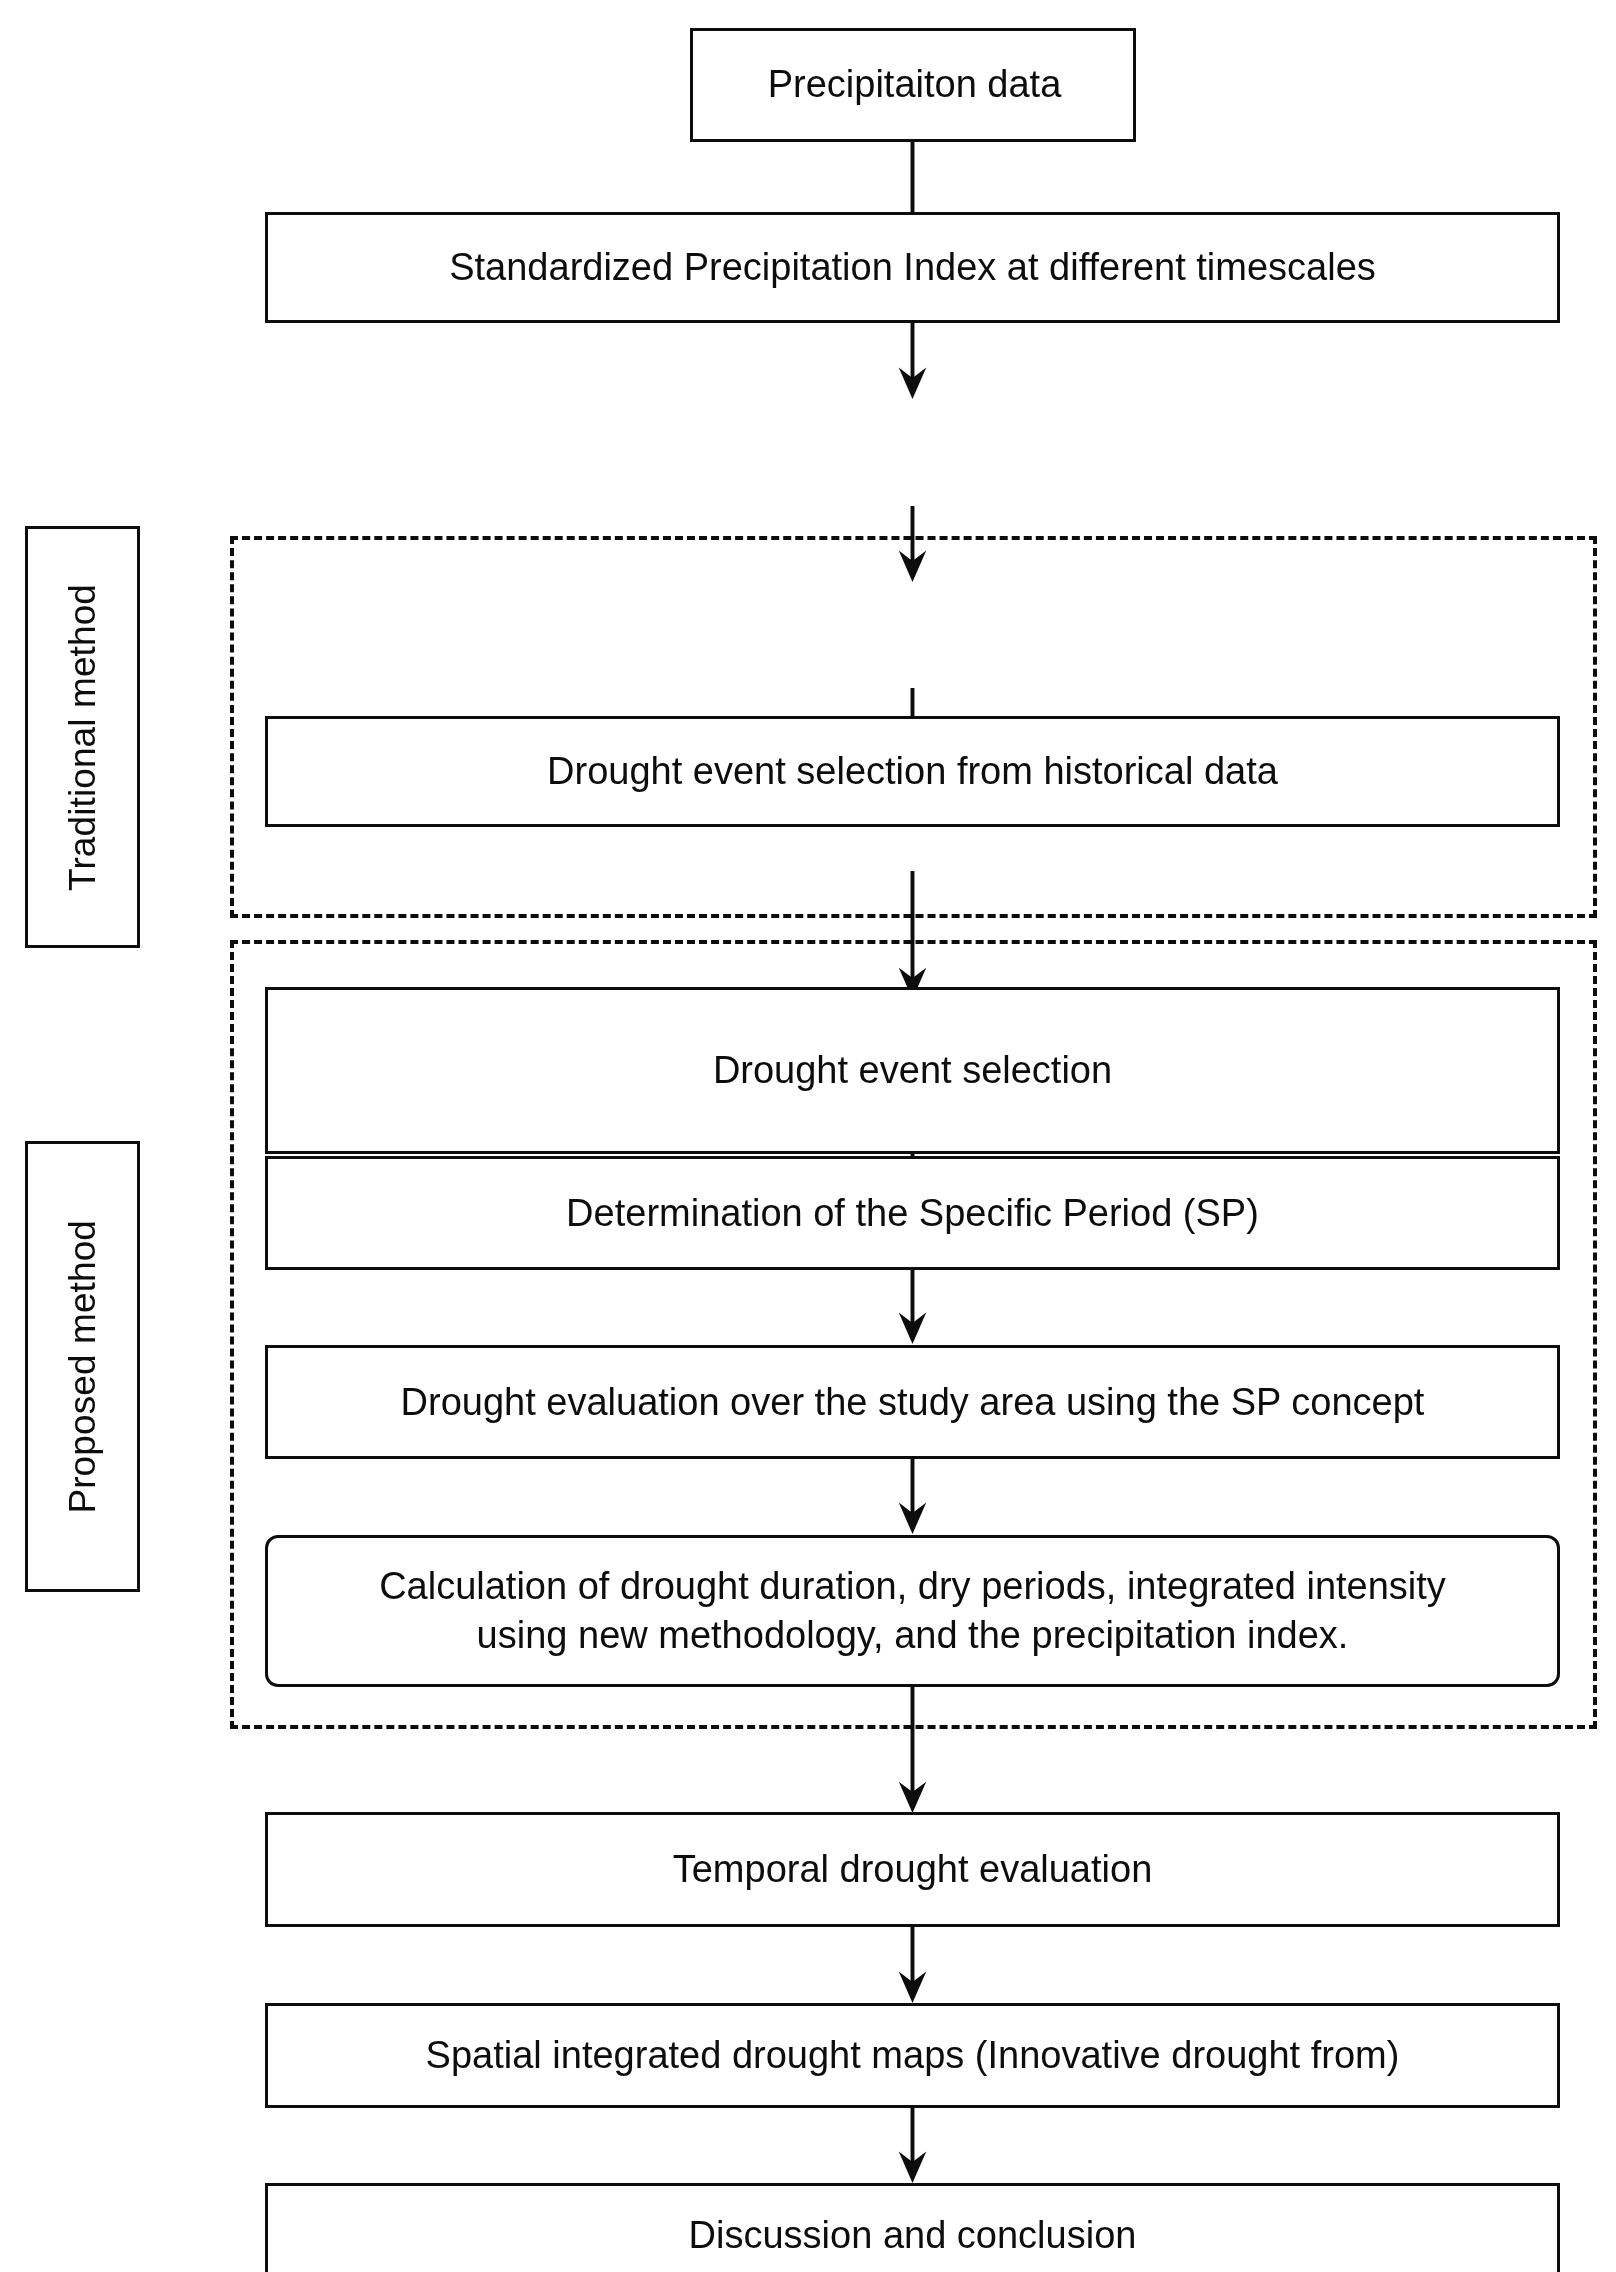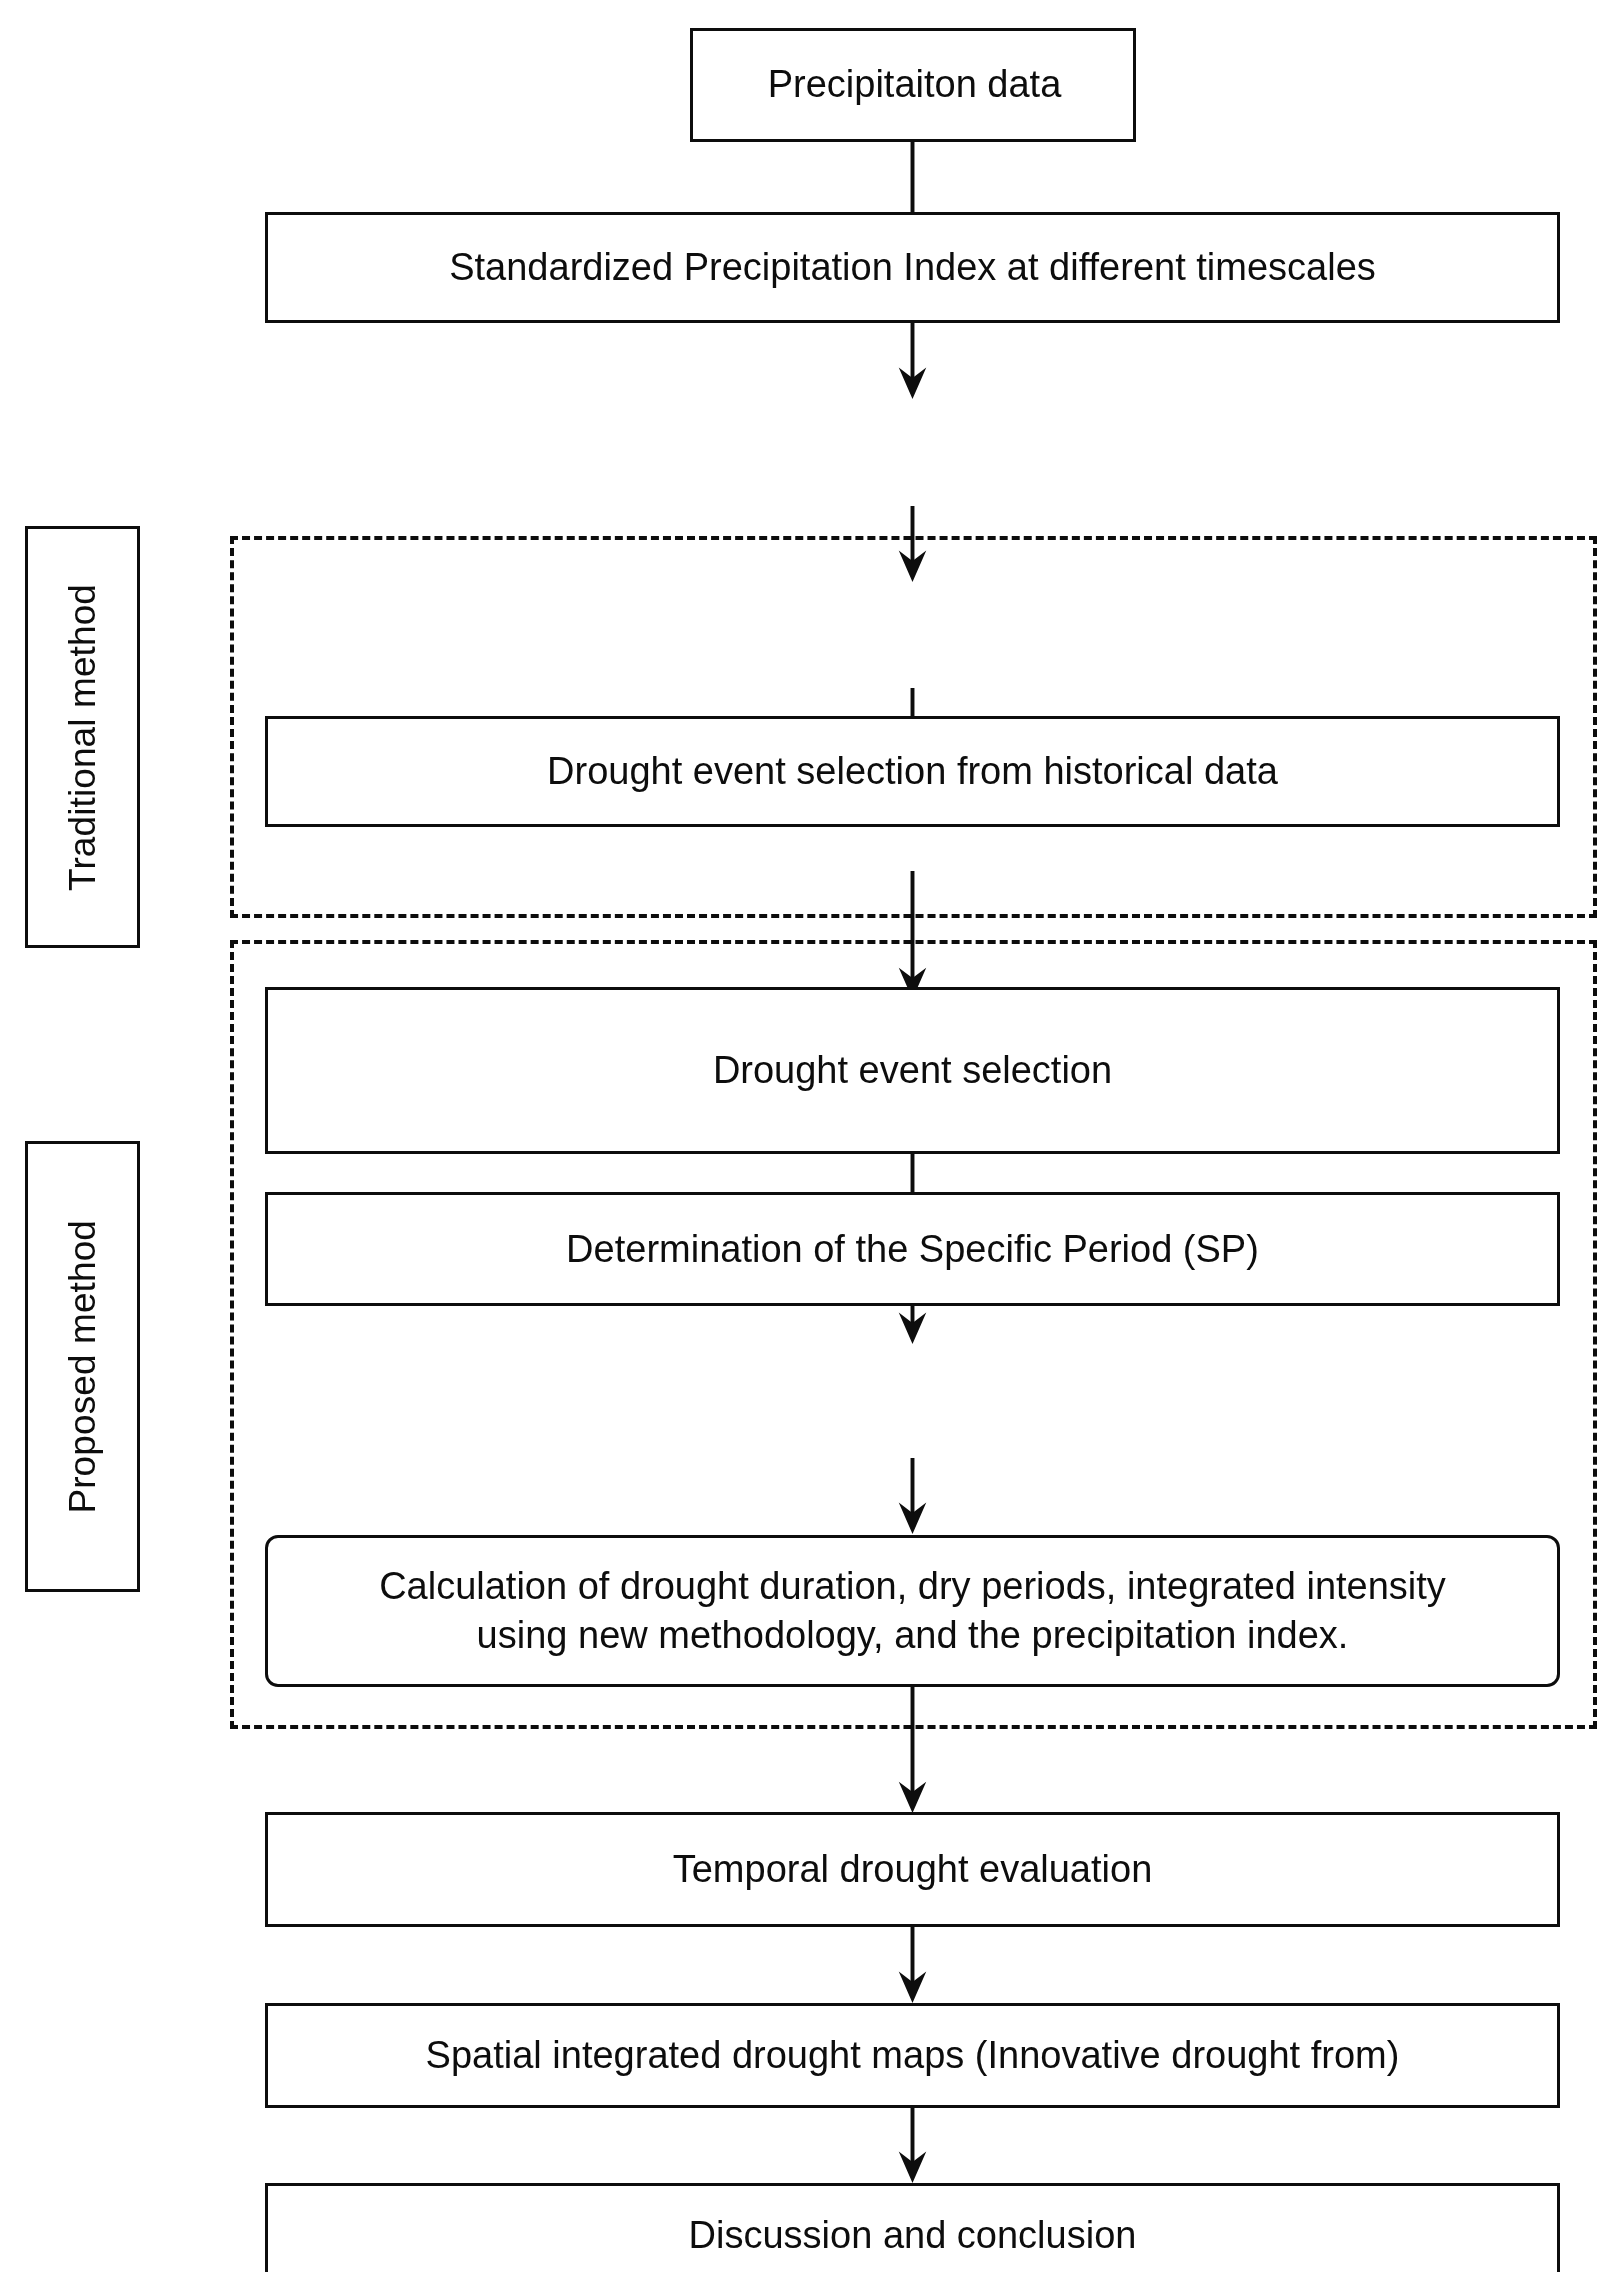--- a/index.html
+++ b/index.html
@@ -175,24 +175,27 @@
 
 
   <div class="node" style="left:265px; top:716px; width:1295px; height:111px;">
     <span class="txt">Drought event selection from historical data</span>
   </div>
 
   <div class="node" style="left:265px; top:987px; width:1295px; height:167px;">
     <span class="txt">Drought event selection</span>
   </div>
 
-  <div class="node" style="left:265px; top:1156px; width:1295px; height:114px;margin-top:36px;">
+  <div class="node" style="left:265px; top:1156px; width:1295px; height:114px;">
     <span class="txt">Determination of the Specific Period (SP)</span>
   </div>
 
+  <div class="node" style="left:265px; top:1345px; width:1295px; height:114px;">
+    <span class="txt">Drought evaluation over the study area using the SP concept</span>
+  </div>
 
   <div class="node" style="left:265px; top:1535px; width:1295px; height:152px;border-radius:13px;">
     <span class="txt"><span>Calculation of drought duration, dry periods, integrated intensity</span><br><span>using new methodology, and the precipitation index.</span></span>
   </div>
 
   <div class="node" style="left:265px; top:1812px; width:1295px; height:115px;">
     <span class="txt">Temporal drought evaluation</span>
   </div>
 
   <div class="node" style="left:265px; top:2003px; width:1295px; height:105px;">

